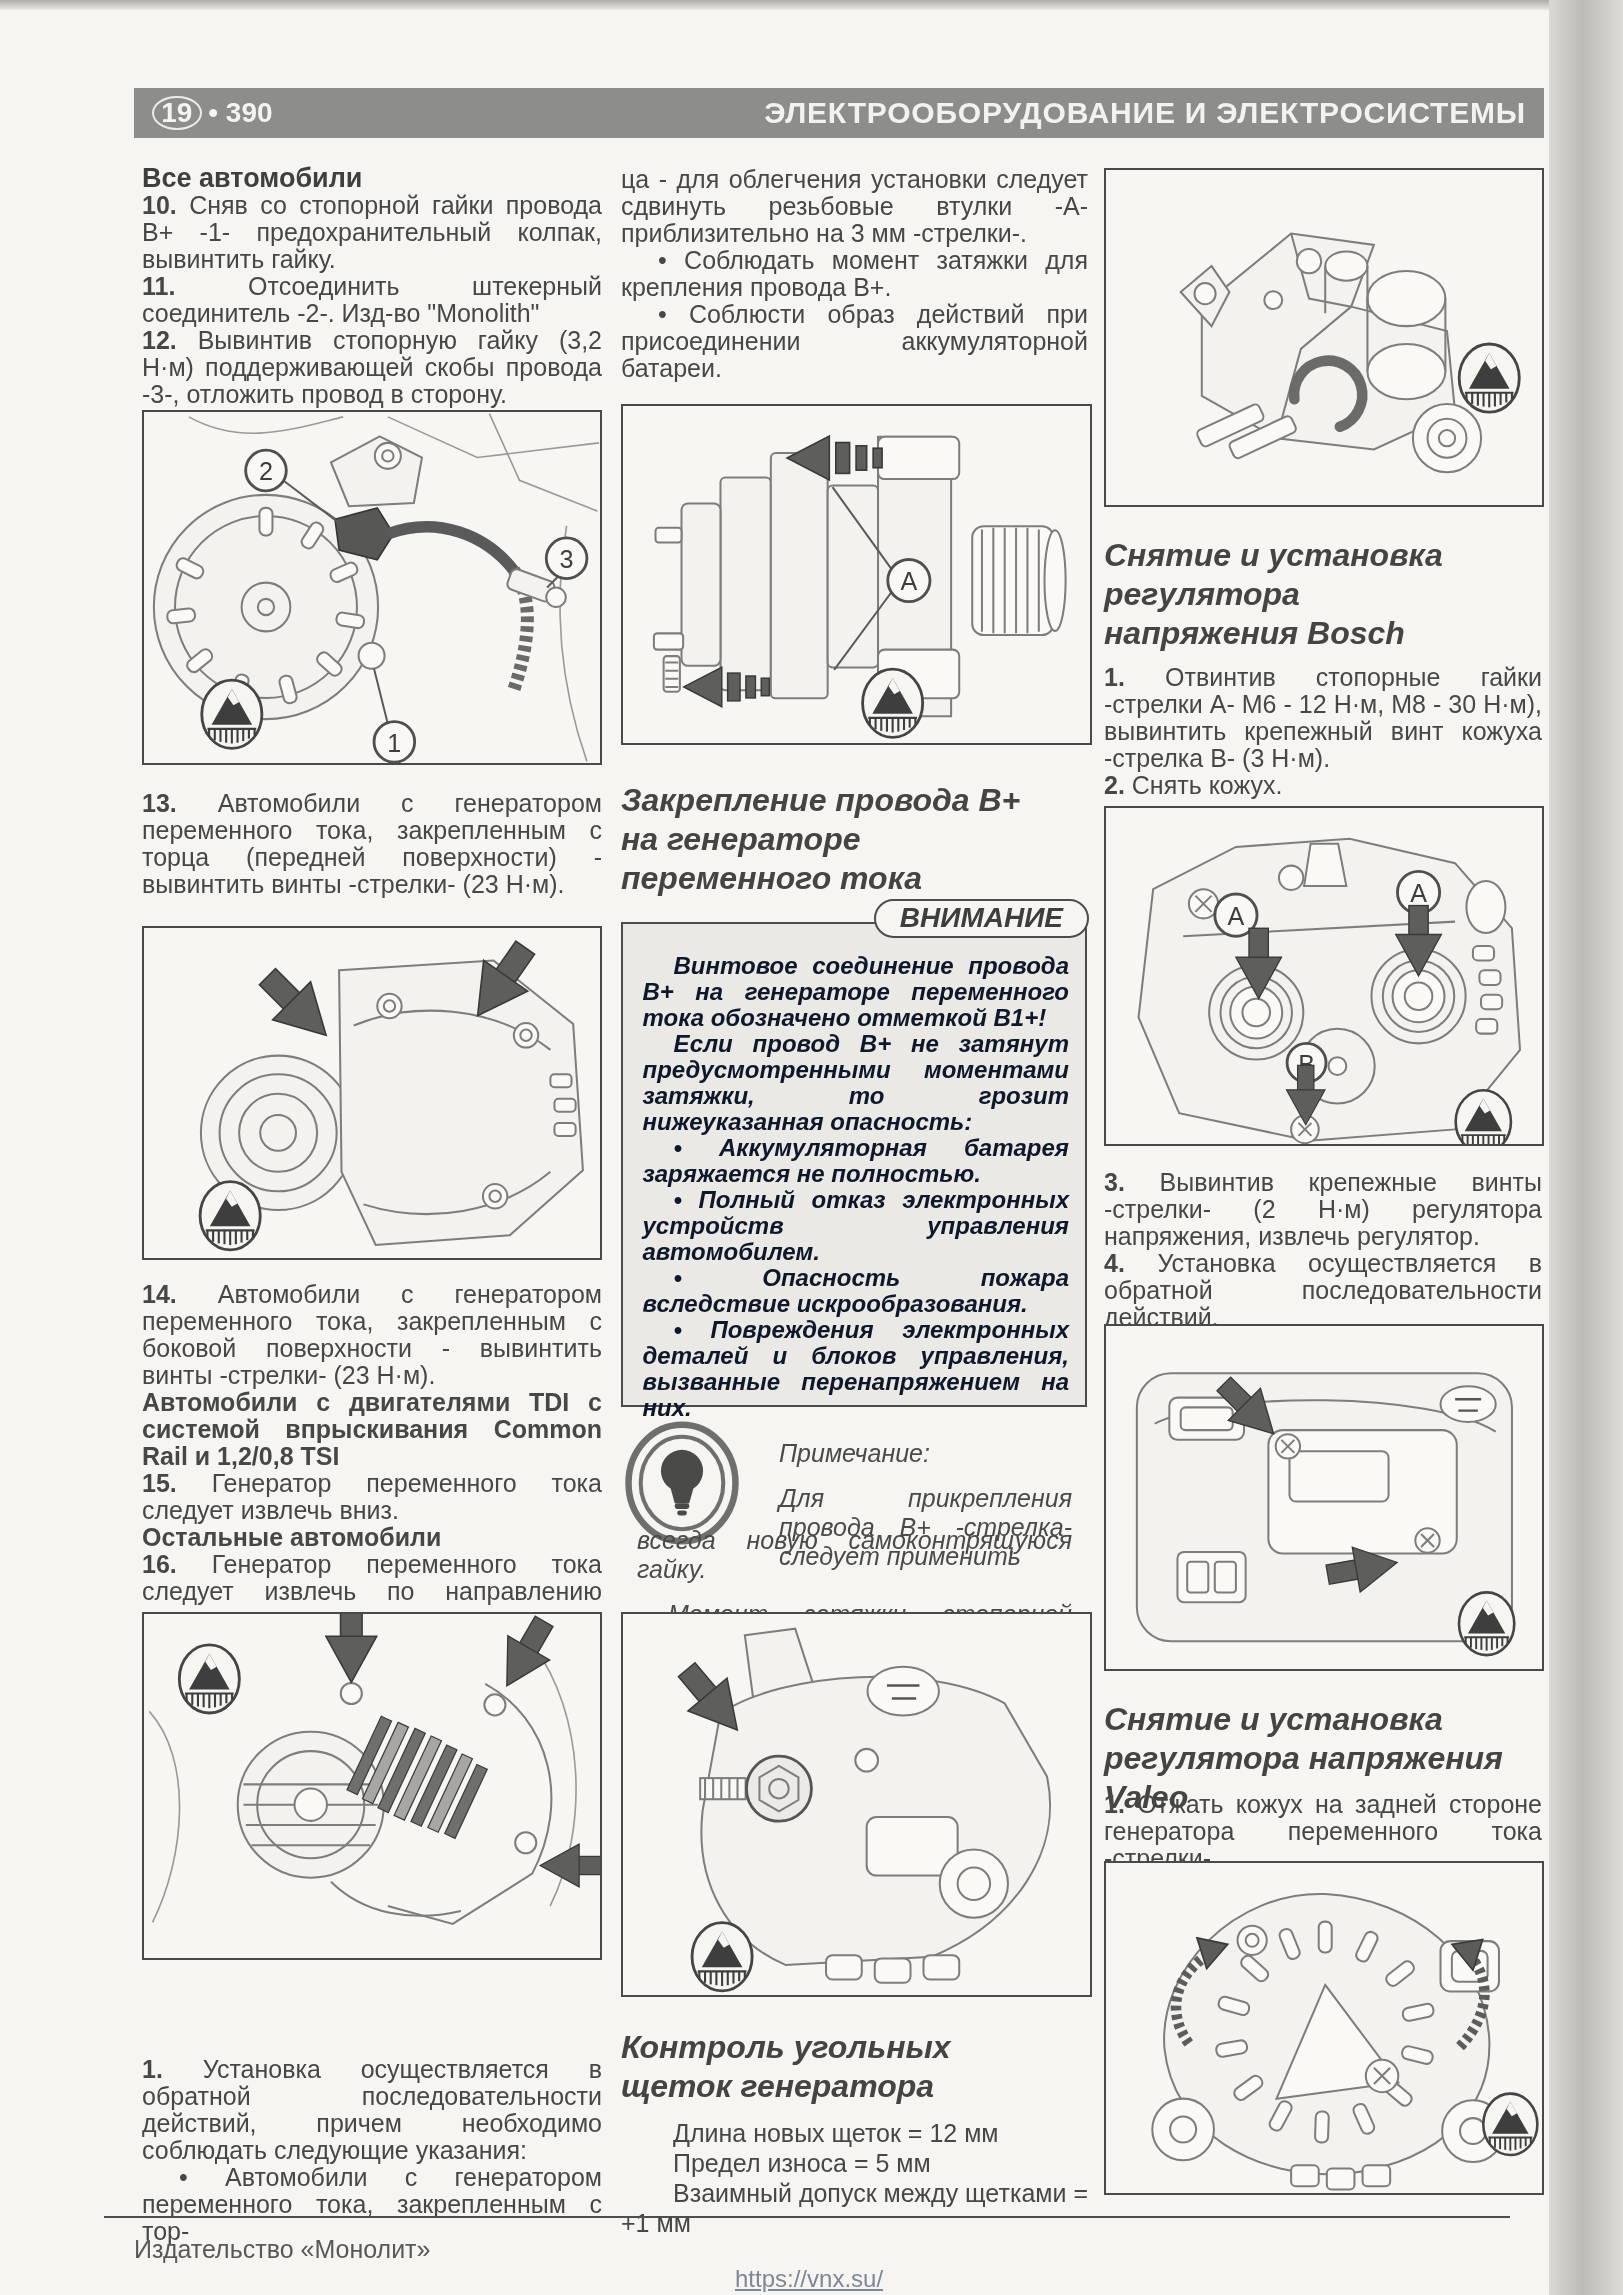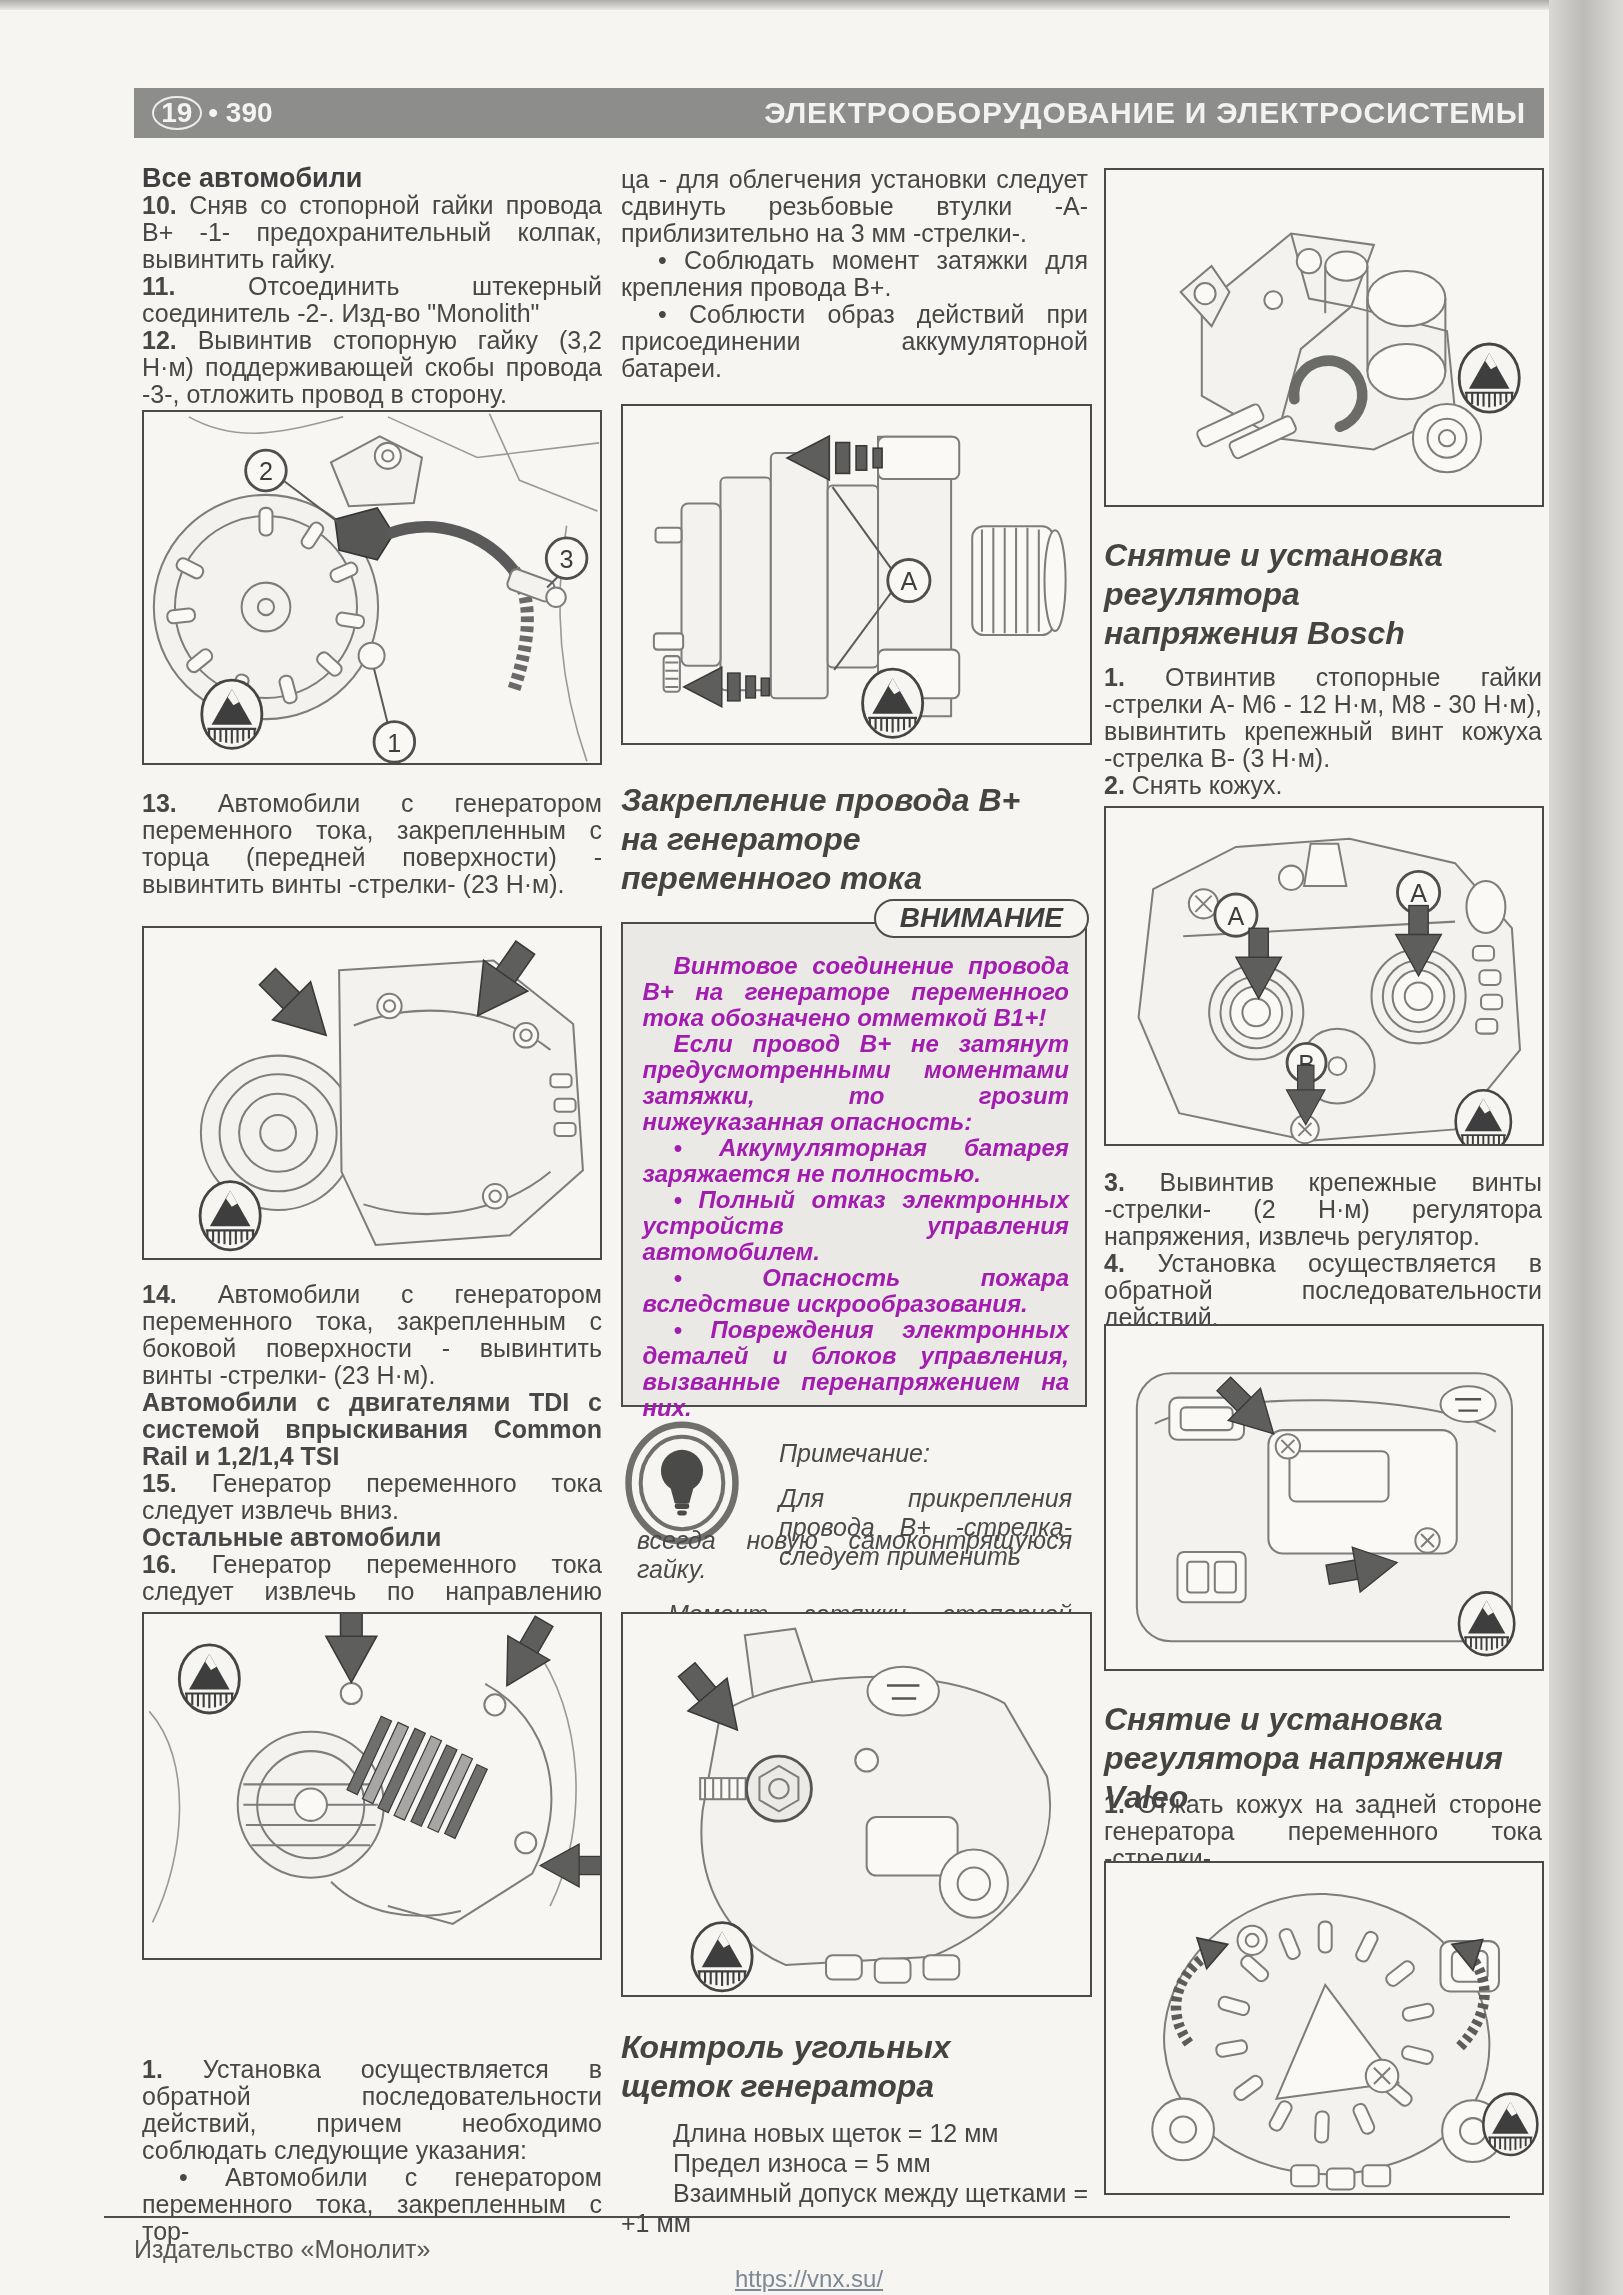--- a/index.html
+++ b/index.html
@@ -35,21 +35,21 @@
   .co{fill:#f9f8f5;stroke:#4f4f4f;stroke-width:3.5;}
   .cot{fill:#3d3d3d;font-family:"Liberation Sans",sans-serif;font-size:31px;
        text-anchor:middle;dominant-baseline:central;}
   .ldr{stroke:#5a5a5a;stroke-width:2.5;fill:none;}
   
   .warnbox{border:2.4px solid #4c4c4c;background:#ebe9e5;}
   .warnlabel{position:absolute;top:-25px;right:-4px;background:#f6f5f2;border:2.4px solid #4c4c4c;
      border-radius:19.5px;padding:0.8px 24px 2.4px 24px;font-style:italic;font-weight:bold;font-size:28px;
      color:#3e3e3e;white-space:nowrap;}
   .warnbody{padding:29px 16px 0 19.5px;font-style:italic;font-weight:bold;font-size:24px;
-     line-height:26px;color:#a21caf;text-align:justify;}
+     line-height:26px;color:#0f172a;text-align:justify;}
   .warnbody p{margin:0;}
   .ind{text-indent:31px;}
   
   .note{font-style:italic;font-size:25px;line-height:29px;color:#4a4a4a;text-align:justify;}
   .note p{margin:16px;}
   .spec{font-size:25px;line-height:30px;color:#474747;}
   .spec .in{padding-left:52px;}
   .rule{background:#4e4e4e;}
   .publisher{font-size:25px;color:#585856;}
   .url a{font-size:24px;color:#7d8896;text-decoration:underline;}
@@ -198,21 +198,21 @@
       <rect class="pw" x="505" y="210" width="26" height="16" rx="5"></rect>
       <rect class="pw" x="505" y="240" width="26" height="16" rx="5"></rect>
       <use href="#fatarrow" transform="translate(200,108) rotate(-45)"></use>
       <use href="#fatarrow" transform="translate(430,80) rotate(35)"></use>
       <use href="#monolith" transform="translate(66,310)"></use>
     </svg>
   </div>
 
   <div class="abs body" style="left:142px;top:1281px;width:460px;">
     <p><b>14.</b> <span>Автомобили с генератором переменного тока, закрепленным с боковой поверхности - вывинтить винты -стрелки- (23 Н·м).</span></p>
-    <p class="bhead">Автомобили с двигателями TDI с системой впрыскивания Common Rail и 1,2/1,4 TSI</p>
+    <p class="bhead">Автомобили с двигателями TDI с системой впрыскивания Common Rail и 1,2/0,8 TSI</p>
     <p><b>15.</b> <span>Генератор переменного тока следует извлечь вниз.</span></p>
     <p class="bhead">Остальные автомобили</p>
     <p><b>16.</b> <span>Генератор переменного тока следует извлечь по направлению вверх.</span></p>
   </div>
 
   <div class="fig" style="left:142px;top:1612px;width:456px;height:344px;">
     <svg viewBox="0 0 561 424">
       <path class="lnl" d="M6,120 C60,180 50,300 10,380"></path>
       <path class="lnl" d="M480,40 C540,120 550,260 500,360"></path>
       <circle class="pp" cx="205" cy="235" r="90"></circle>

